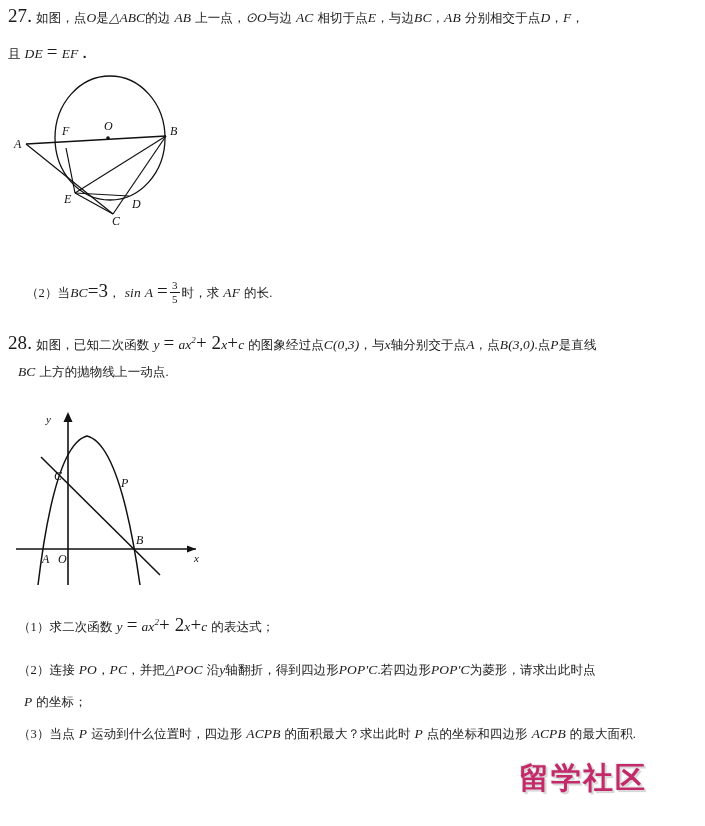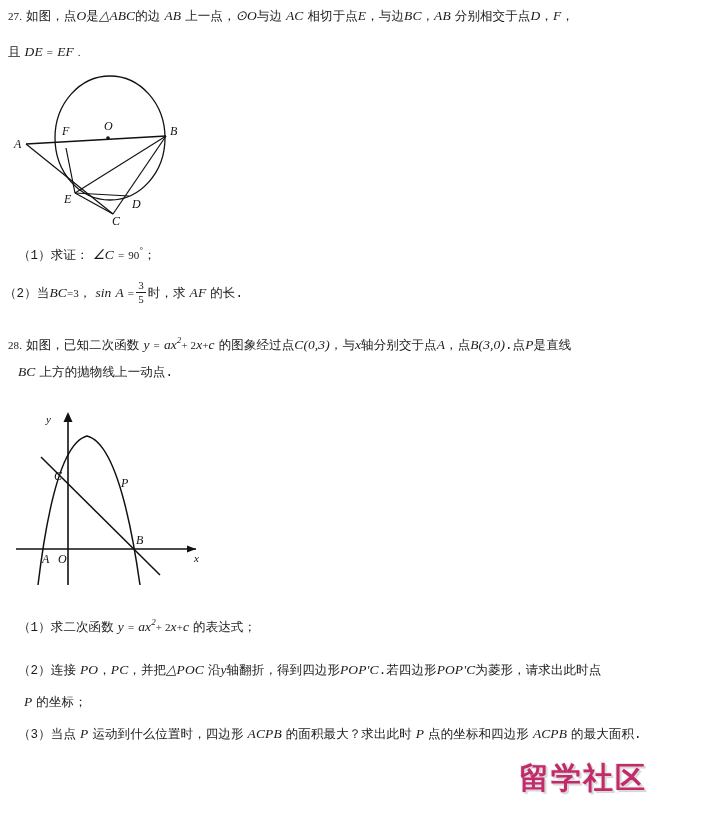--- a/index.html
+++ b/index.html
@@ -14,23 +14,23 @@
   .page { position:relative; width:705px; height:826px; }
 
   
   .qline {
     position:absolute;
     font-size:13.5px;
     line-height:20px;
     white-space:nowrap;
     letter-spacing:0.1px;
   }
-  .cn { font-family:Liberation Mono, monospace; font-size:12.5px; }
+  .cn { font-family:Liberation Serif, serif; font-size:12.5px; }
   .mathit { font-style:italic; font-family:"Liberation Serif", serif; font-size:13.5px; }
-  .num { font-family:"Liberation Serif", serif; font-size:11px;margin-top:26px; }
+  .num { font-family:"Liberation Serif", serif; font-size:19px;margin-top:26px; }
   .sup { font-size:9px; vertical-align:super; font-style:italic; }
   .deg { font-size:9px; vertical-align:super; }
   .sp { display:inline-block; width:4px; }
 
   
   .frac {
     display:inline-block;
     vertical-align:-6px;
     text-align:center;
     font-family:"Liberation Serif", serif;
@@ -126,25 +126,22 @@
     </svg>
     <div class="fig-label" style="left:14px; top:75px;">A</div>
     <div class="fig-label" style="left:62px; top:62px;">F</div>
     <div class="fig-label" style="left:104px; top:57px;">O</div>
     <div class="fig-label" style="left:170px; top:62px;">B</div>
     <div class="fig-label" style="left:64px; top:130px;">E</div>
     <div class="fig-label" style="left:132px; top:135px;">D</div>
     <div class="fig-label" style="left:112px; top:152px;">C</div>
   </div>
 
-  <div class="qline" style="left:18px; top:240px;">
-    <span class="cn">（1）</span><span class="cn">求证：</span><span class="sp"></span><span class="mathit">∠C</span><span class="sp"></span><span class="num">=</span><span class="sp"></span><span class="num">90</span><span class="deg">°</span><span class="cn">；</span>
-  </div>
 
-  <div class="qline" style="left:4px; top:280px;">
+  <div class="qline" style="left:26px; top:280px;">
     <span class="cn">（2）</span><span class="cn">当</span><span class="mathit">BC</span><span class="num">=</span><span class="num">3</span><span class="cn">，</span><span class="sp"></span><span class="mathit">sin</span><span class="sp"></span><span class="mathit">A</span><span class="sp"></span><span class="num">=</span><span class="frac"><span class="top">3</span><span class="bar"></span><span class="bot">5</span></span><span class="cn">时，求</span><span class="sp"></span><span class="mathit">AF</span><span class="sp"></span><span class="cn">的长.</span>
   </div>
 
   <div class="qline" style="left:8px; top:330px;">
     <span class="num">28.</span><span class="sp"></span><span class="cn">如图，已知二次函数</span><span class="sp"></span><span class="mathit">y</span><span class="sp"></span><span class="num">=</span><span class="sp"></span><span class="mathit">ax</span><span class="sup">2</span><span class="num">+ 2</span><span class="mathit">x</span><span class="num">+</span><span class="mathit">c</span><span class="sp"></span><span class="cn">的图象经过点</span><span class="mathit">C(0,3)</span><span class="cn">，与</span><span class="mathit">x</span><span class="cn">轴分别交于点</span><span class="mathit">A</span><span class="cn">，点</span><span class="mathit">B(3,0)</span><span class="cn">.点</span><span class="mathit">P</span><span class="cn">是直线</span>
   </div>
 
   <div class="qline" style="left:18px; top:362px;">
     <span class="mathit">BC</span><span class="sp"></span><span class="cn">上方的抛物线上一动点.</span>
   </div>

